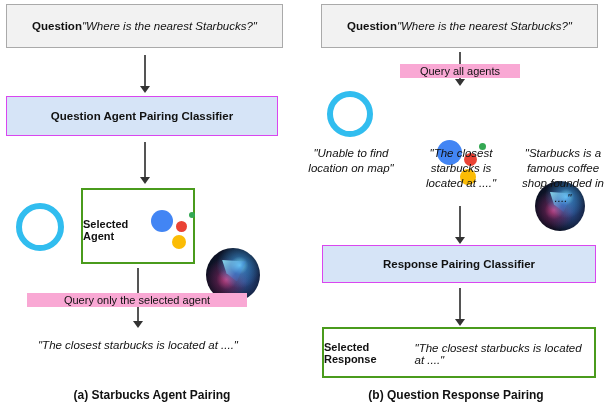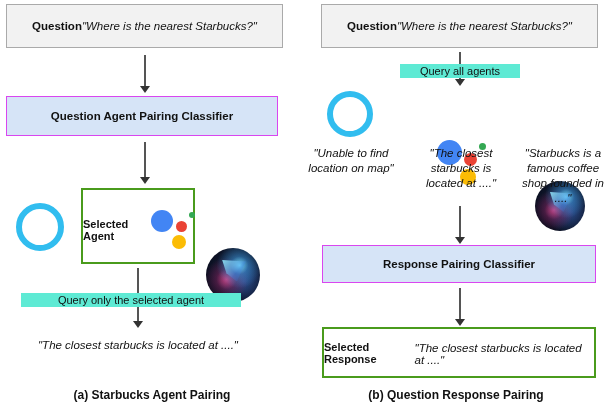--- a/index.html
+++ b/index.html
@@ -58,21 +58,21 @@
     border-right:5px solid transparent;
     border-top:7px solid #333;
   }
 
   
   .label{
     position:absolute;
     font-size:11px;
     text-align:center;
     line-height:14px;
-    background:#5eead4;
+    background:#f9a8d4;
     white-space:nowrap;
   }
   .italic-text{
     position:absolute;
     font-size:11.5px;
     font-style:italic;
     text-align:center;
     line-height:15px;
   }
   .caption{
@@ -165,21 +165,21 @@
       <i class="g-yellow" style="left:25px; top:27px; width:14px;height:14px;"></i>
     </div>
   </div>
 
   <div class="icon siri" style="left:206px;top:200px;width:54px;height:54px;"></div>
 
   <div class="arrow" style="left:137px;top:268px;height:60px;">
     <div class="shaft" style="height:53px;"></div>
     <div class="head" style="top:53px;"></div>
   </div>
-  <div class="label" style="left:21px;top:293px;width:220px;">Query only the selected agent</div>
+  <div class="label" style="left:27px;top:293px;width:220px;">Query only the selected agent</div>
 
   <div class="italic-text" style="left:28px;top:338px;width:220px;">"The closest starbucks is located at ...."</div>
 
   <div class="caption" style="left:0;top:388px;">(a) Starbucks Agent Pairing</div>
 </div>
 
 <div class="panel" id="panel-b">
 
   <div class="qbox" style="left:17px;top:4px;width:277px;height:44px;">
     <div class="q-title">Question</div>

